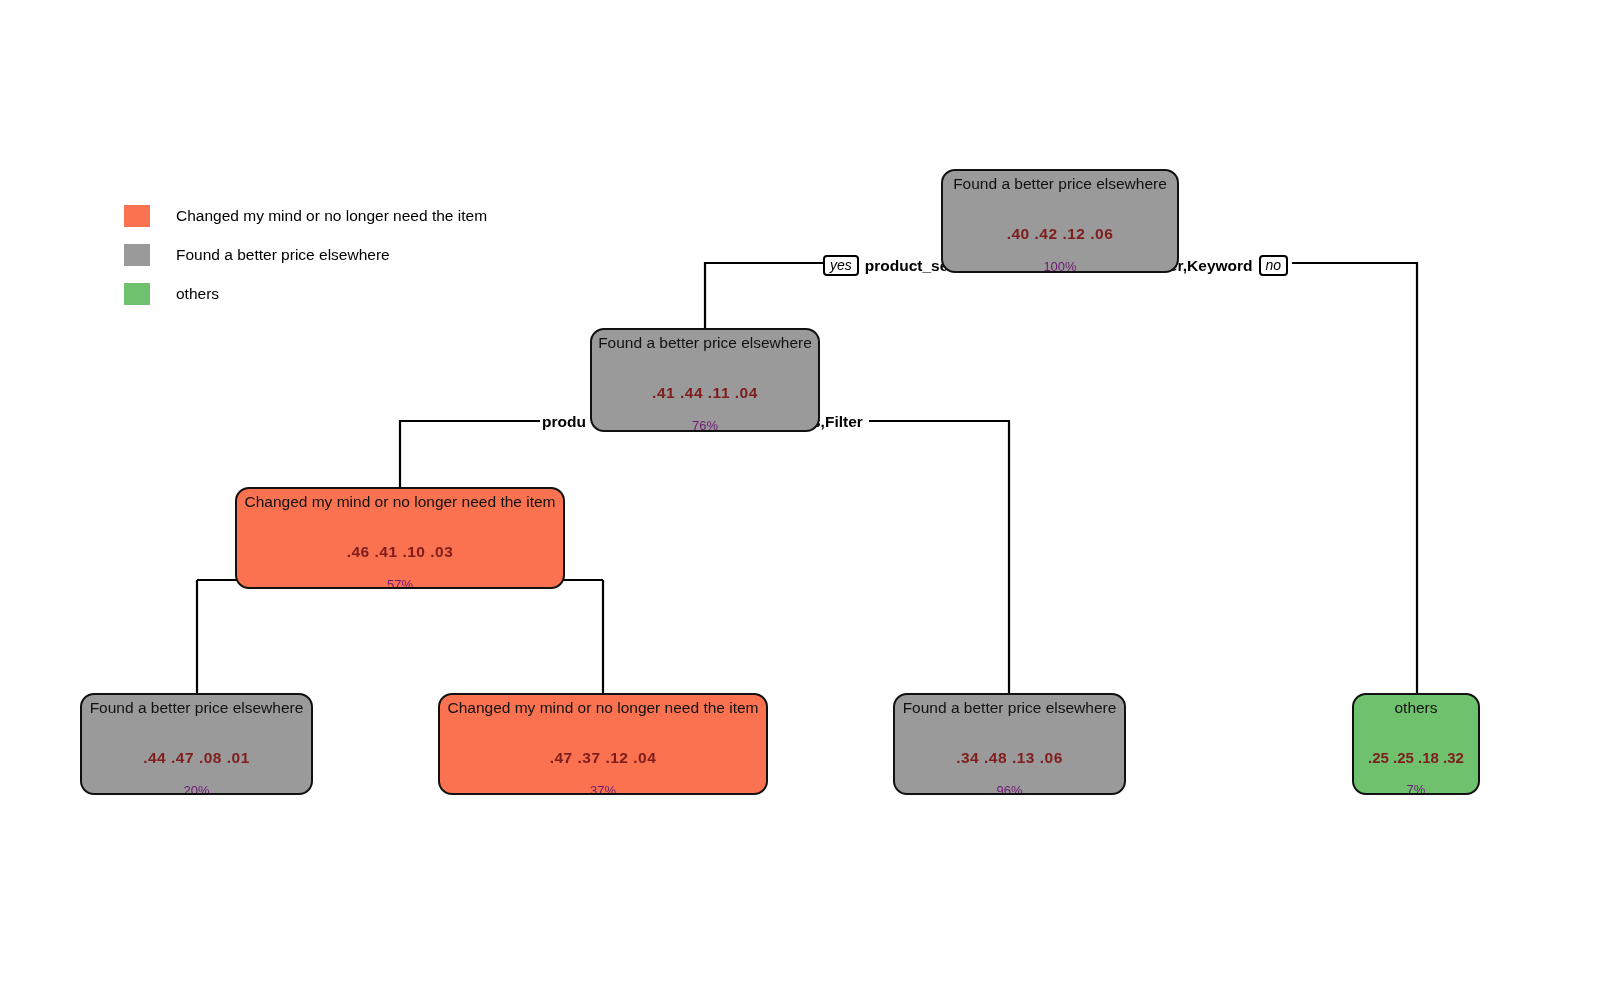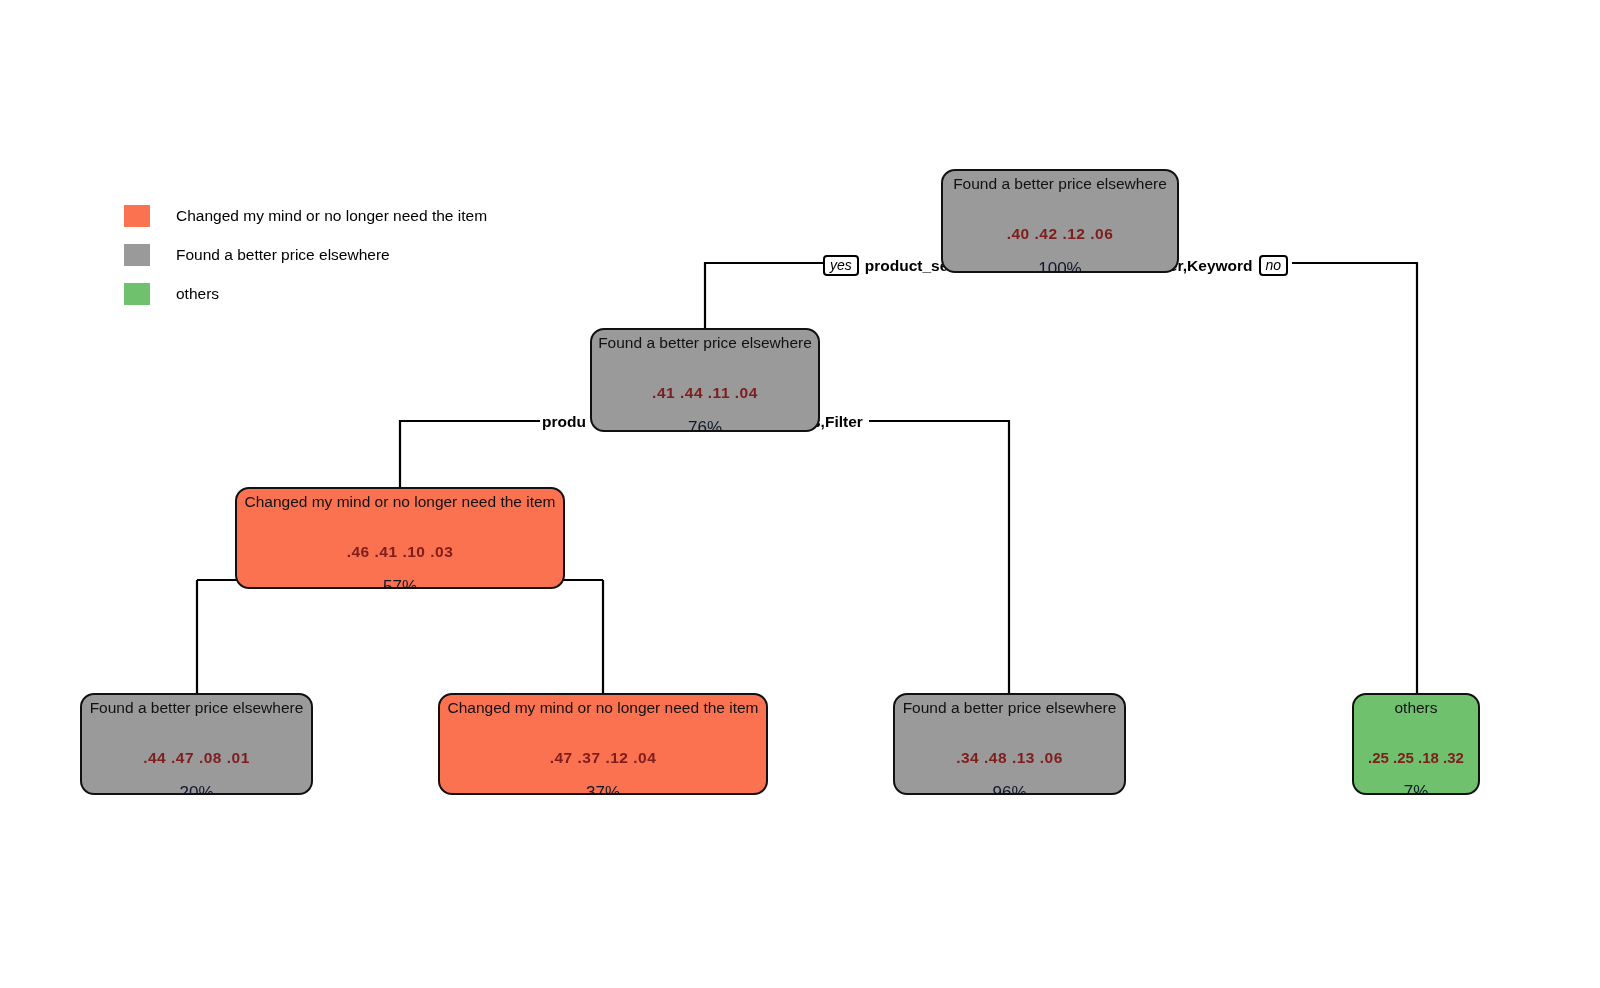--- a/index.html
+++ b/index.html
@@ -29,21 +29,21 @@
                    vertical-align:middle;}
   .split-label .txt{vertical-align:middle;padding:0 6px;}
 
   
   .node{position:absolute;z-index:3;border:2.5px solid #111;border-radius:14px;
         box-sizing:border-box;display:flex;flex-direction:column;
         align-items:center;justify-content:flex-start;overflow:hidden;}
   .node .n-title{font-size:15.5px;color:#111;margin-top:4px;white-space:nowrap;}
   .node .n-probs{font-size:15.5px;color:#7f1d1d;margin-top:32px;white-space:nowrap;
                  letter-spacing:.5px;font-weight:bold;}
-  .node .n-pct{font-size:17px;color:#0f172a;margin-top:16px;white-space:nowrap;}
+  .node .n-pct{font-size:13px;color:#701a75;margin-top:16px;white-space:nowrap;}
 </style>
 </head>
 <body>
 
 <div id="canvas">
 
   <svg id="edges" viewBox="0 0 1600 988" width="1600" height="988">
     <g fill="none" stroke="#000000" stroke-width="2.2" stroke-linecap="butt">
 
       <path d="M 824 263 L 705 263 L 705 330"></path>

